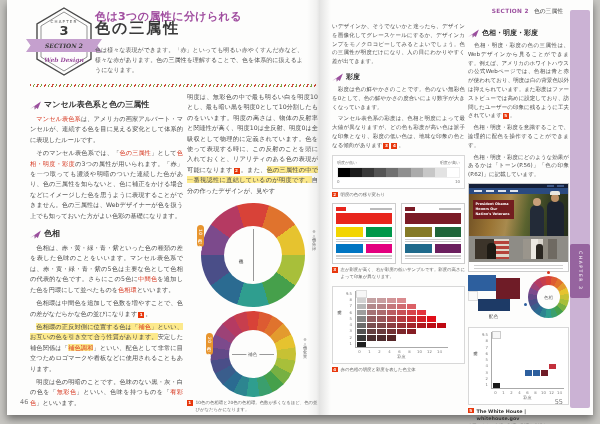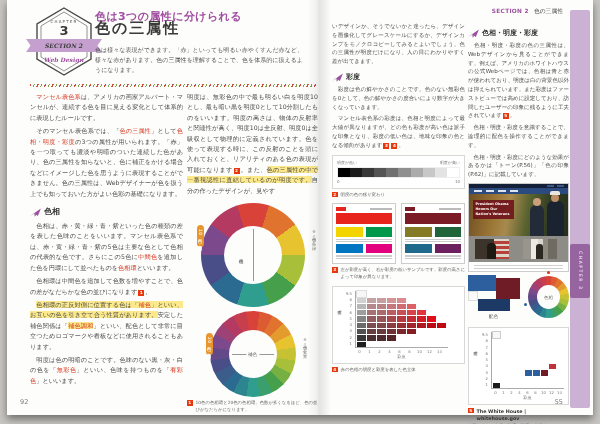--- a/index.html
+++ b/index.html
@@ -143,20 +143,27 @@
       <div class="ribbon">SECTION 2</div>
       <div class="badge-cat">Web Design</div>
     </div>
 
     <div class="kicker">色は3つの属性に分けられる</div>
     <h1 class="ttl">色の三属性</h1>
     <p class="lead">色は様々な表現ができます。「赤」といっても明るい赤やくすんだ赤など、様々な赤があります。色の三属性を理解することで、色を体系的に扱えるようになります。</p>
     <div class="divider"></div>
 
     <div class="colL1">
+      <h2 class="sec">
+          <svg viewBox="0 0 12 10">
+            <path d="M0 9 L12 .5 L8.6 9 L4.8 6.2 Z" fill="#9b4f9e"></path>
+            <path d="M4.8 6.2 L5.2 9.8 L6.6 7.6 Z" fill="#7a3c7e"></path>
+          </svg>
+          <span>マンセル表色系と色の三属性</span>
+        </h2>
       <p class="bd"><span class="">　</span><span class="red">マンセル表色系</span><span class="">は、アメリカの画家アルバート・マンセルが、連続する色を目に見える変化として体系的に表現したルールです。</span></p>
       <p class="bd"><span class="">　そのマンセル表色系では、「</span><span class="red">色の三属性</span><span class="">」として</span><span class="red">色相・明度・彩度</span><span class="">の3つの属性が用いられます。「赤」を一つ取っても濃淡や明暗のついた連続した色があり、色の三属性を知らないと、色に補正をかける場合などにイメージした色を思うように表現することができません。色の三属性は、Webデザイナーが色を扱う上でも知っておいた方がよい色彩の基礎になります。</span></p>
       <h2 class="sec">
           <svg viewBox="0 0 12 10">
             <path d="M0 9 L12 .5 L8.6 9 L4.8 6.2 Z" fill="#9b4f9e"></path>
             <path d="M4.8 6.2 L5.2 9.8 L6.6 7.6 Z" fill="#7a3c7e"></path>
           </svg>
           <span>色相</span>
         </h2>
       <p class="bd"><span class="">　色相は、赤・黄・緑・青・紫といった色の種類の差を表した色味のことをいいます。マンセル表色系では、赤・黄・緑・青・紫の5色は主要な色として色相の代表的な色です。さらにこの5色に</span><span class="red">中間色</span><span class="">を追加した色を円環にして並べたものを</span><span class="red">色相環</span><span class="">といいます。</span></p>
@@ -185,21 +192,21 @@
         <div class="wtag">20色の色相環</div>
         <div class="wnote">※補色＝紫と黄</div>
       </figure>
 
       <div class="cap">
         <span class="capnum">1</span>
         <span>10色の色相環と20色の色相環。色数が多くなるほど、色の並びがなだらかになります。</span>
       </div>
     </div>
 
-    <div class="pn pn-l">92</div>
+    <div class="pn pn-l">46</div>
   </section>
 
   <section class="page page-right">
 
     <div class="rp-head">
       <span class="rp-sec">SECTION 2</span>
       <span class="rp-title">色の三属性</span>
     </div>
     <div class="band"></div>
     <div class="band-tab">CHAPTER 3</div>

